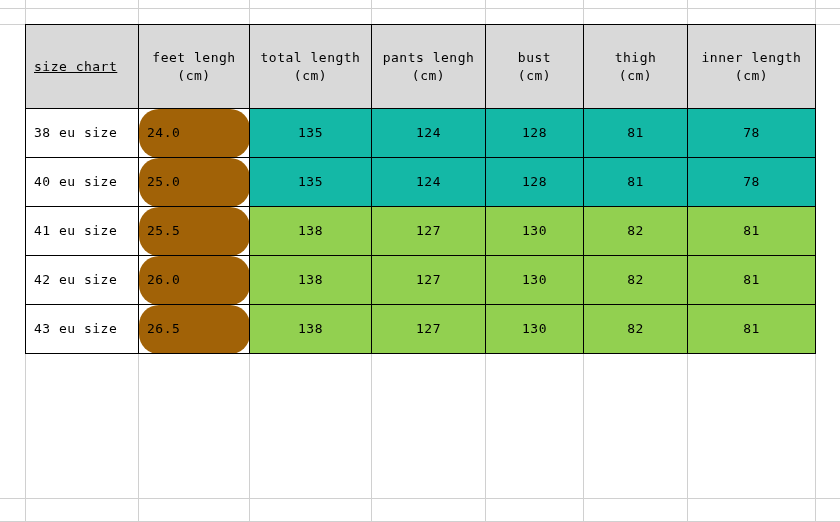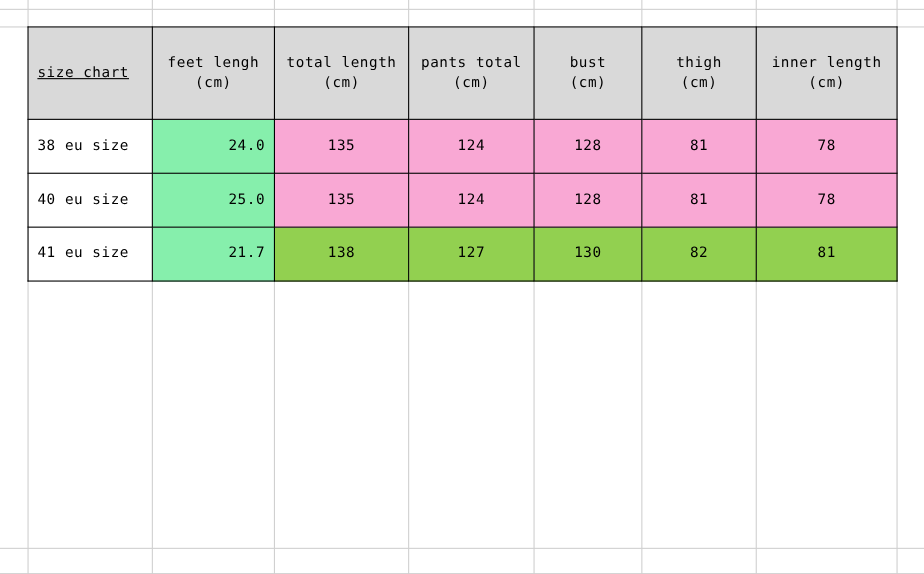--- a/index.html
+++ b/index.html
@@ -75,29 +75,29 @@
   
   .chart-table tbody td {
     height: 48px;
     vertical-align: middle;
   }
   td.c-size {
     text-align: left;
     background: #ffffff;
   }
   td.c-feet {
-    text-align: right;
-    background: #86efac;
+    background: #a16207;
+    border-radius: 20px;
   }
   td.c-val {
     text-align: center;
   }
 
   
-  .fill-orange      { background: #f9a8d4; margin-top: 27px; }
+  .fill-orange      { background: #14b8a6; margin-top: 27px; }
   .fill-lightgreen  { background: #92d050; }
   .fill-green       { background: #00b050; }
   .fill-yellow      { background: #ffff00; }
   .fill-white       { background: #ffffff; }
 
   
   col.w-size  { width: 113px; }
   col.w-feet  { width: 111px; }
   col.w-total { width: 122px; }
   col.w-pants { width: 114px; }
@@ -142,21 +142,21 @@
         </th>
         <th>
           <span>feet lengh</span>
           <span class="head-unit">(cm)</span>
         </th>
         <th>
           <span>total length</span>
           <span class="head-unit">(cm)</span>
         </th>
         <th>
-          <span>pants total</span>
+          <span>pants lengh</span>
           <span class="head-unit">(cm)</span>
         </th>
         <th>
           <span>bust</span>
           <span class="head-unit">(cm)</span>
         </th>
         <th>
           <span>thigh</span>
           <span class="head-unit">(cm)</span>
         </th>
@@ -180,23 +180,41 @@
           <td class="c-size fill-white">40 eu size</td>
           <td class="c-feet fill-white">25.0</td>
           <td class="c-val fill-orange">135</td>
           <td class="c-val fill-orange">124</td>
           <td class="c-val fill-orange">128</td>
           <td class="c-val fill-orange">81</td>
           <td class="c-val fill-orange">78</td>
         </tr>
         <tr>
           <td class="c-size fill-white">41 eu size</td>
-          <td class="c-feet fill-white">21.7</td>
+          <td class="c-feet fill-white">25.5</td>
           <td class="c-val fill-lightgreen">138</td>
           <td class="c-val fill-lightgreen">127</td>
           <td class="c-val fill-lightgreen">130</td>
           <td class="c-val fill-lightgreen">82</td>
           <td class="c-val fill-lightgreen">81</td>
         </tr>
+        <tr>
+          <td class="c-size fill-white">42 eu size</td>
+          <td class="c-feet fill-white">26.0</td>
+          <td class="c-val fill-lightgreen">138</td>
+          <td class="c-val fill-lightgreen">127</td>
+          <td class="c-val fill-lightgreen">130</td>
+          <td class="c-val fill-lightgreen">82</td>
+          <td class="c-val fill-lightgreen">81</td>
+        </tr>
+        <tr>
+          <td class="c-size fill-white">43 eu size</td>
+          <td class="c-feet fill-white">26.5</td>
+          <td class="c-val fill-lightgreen">138</td>
+          <td class="c-val fill-lightgreen">127</td>
+          <td class="c-val fill-lightgreen">130</td>
+          <td class="c-val fill-lightgreen">82</td>
+          <td class="c-val fill-lightgreen">81</td>
+        </tr>
       </tbody>
   </table>
 
 </div>
 
 </body></html>

